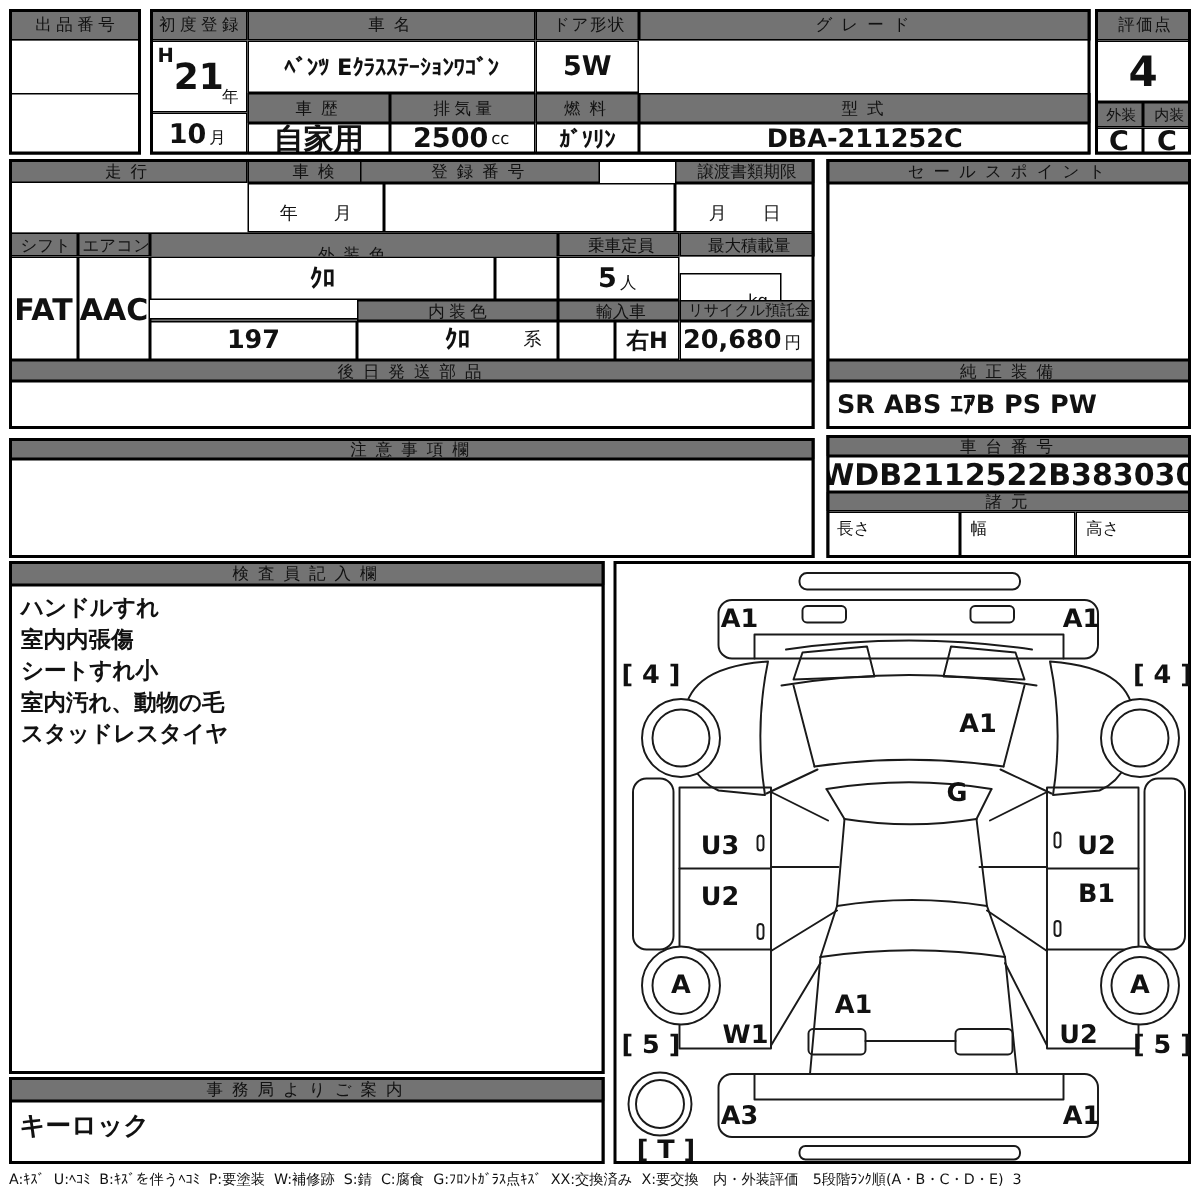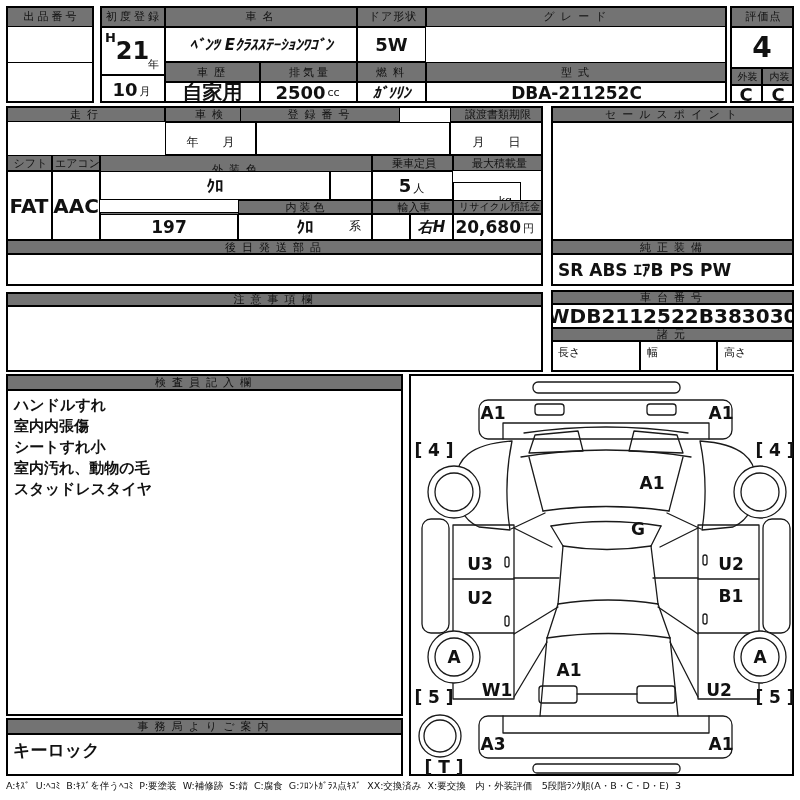--- a/index.html
+++ b/index.html
@@ -7,21 +7,21 @@
          font-family:"DejaVu Sans","Liberation Sans",sans-serif;color:#111;overflow:hidden;}
   .c{position:absolute;box-sizing:border-box;border:1px solid #000;background:#fff;
      display:flex;align-items:center;justify-content:center;overflow:hidden;white-space:nowrap;}
   .hd{background:#737373;font-size:11px;letter-spacing:3px;padding-left:3px;}
   .ls6{letter-spacing:6px;}
   .ls1{letter-spacing:1px;}
   .big{font-weight:bold;font-size:26px;}
   .v20{font-weight:bold;font-size:20px;}
   .v18{font-weight:bold;font-size:18px;}
   .v17{font-weight:bold;font-size:17px;}
-  .v15{font-weight:bold;font-size:15px;font-style:italic;}
+  .v15{font-weight:bold;font-size:15px;}
   .v13{font-size:12px;}
   .unit{font-size:11px;font-weight:normal;align-self:flex-end;padding:0 2px 3px 2px;}
   .right{justify-content:flex-end;padding-right:6px;}
   .left{justify-content:flex-start;padding-left:6px;}
   .outline{position:absolute;box-sizing:border-box;border:2px solid #000;background:transparent;pointer-events:none;}
   .era{position:absolute;left:4px;top:2px;font-size:13px;font-weight:bold;}
   .subU{position:absolute;right:5px;bottom:2px;font-size:11px;}
   .suffix{position:absolute;right:10px;bottom:4px;font-size:12px;font-weight:normal;}
   #inspectorBody{align-items:flex-start;justify-content:flex-start;flex-direction:column;padding:4px 7px;}
   #inspectorBody div{font-weight:bold;font-size:15px;line-height:21px;}

